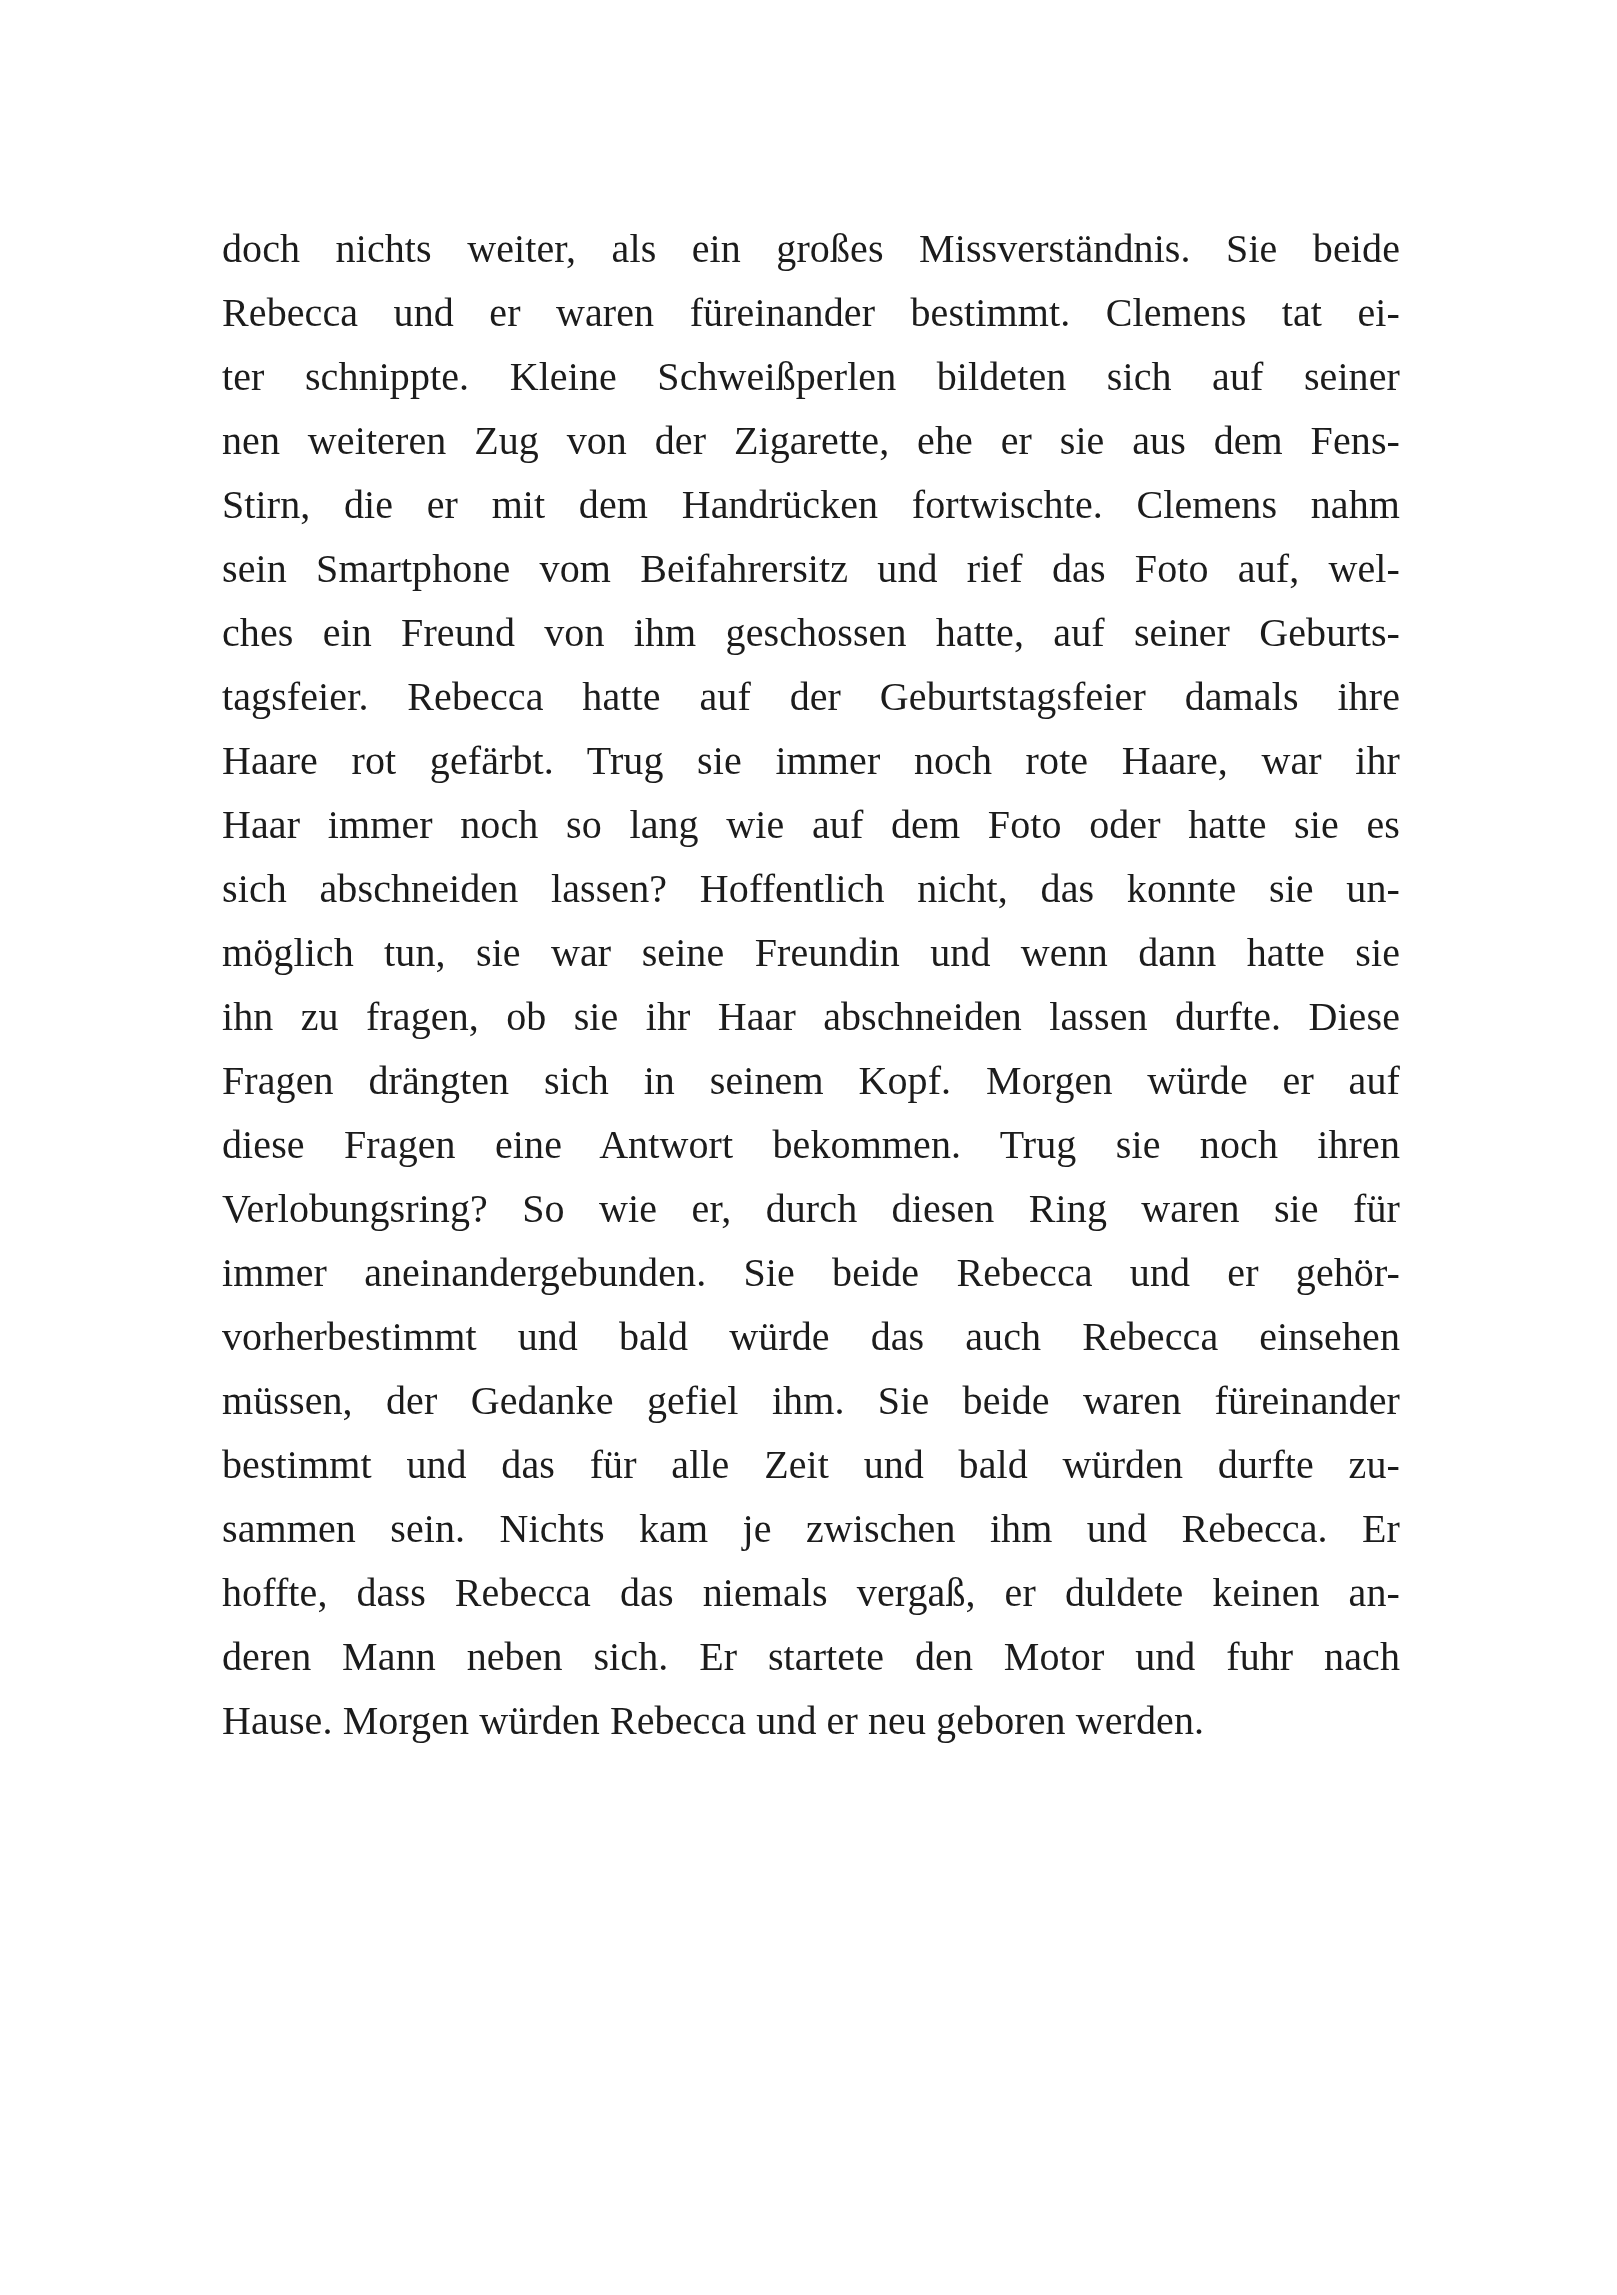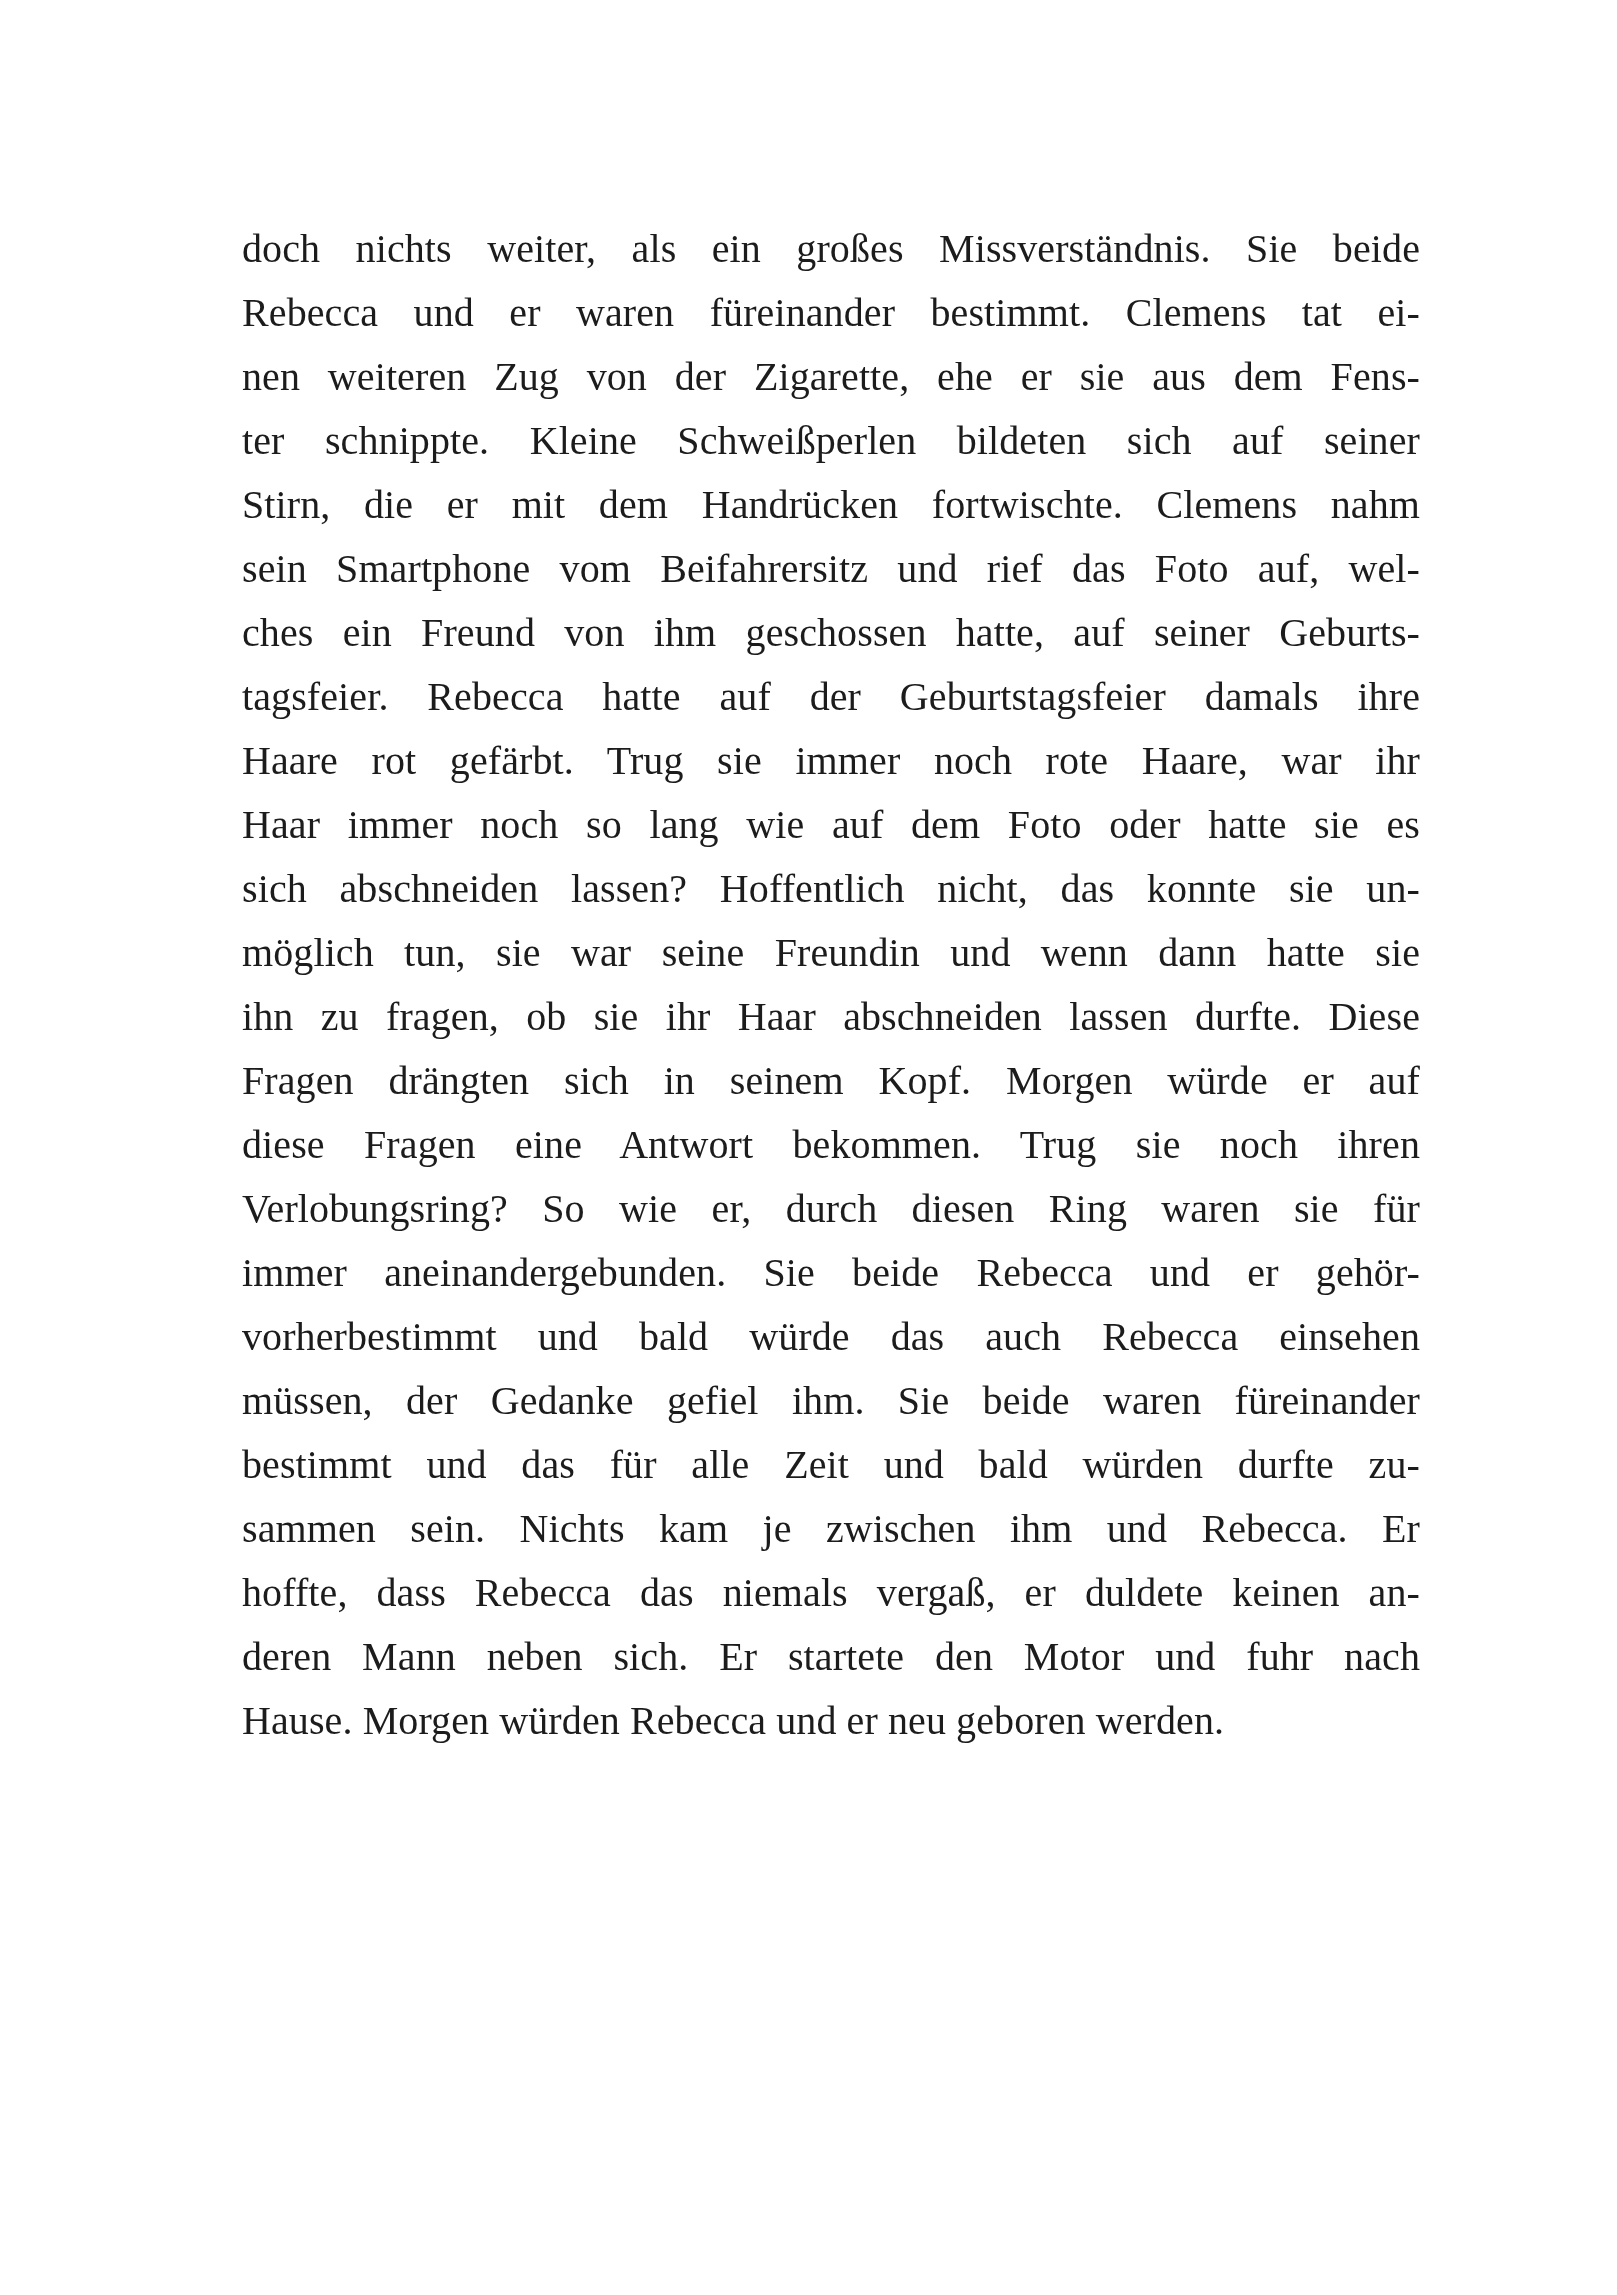--- a/index.html
+++ b/index.html
@@ -37,25 +37,25 @@
   .line.last {
     text-align: right;
     text-align-last: left;
     -moz-text-align-last: left;
   }
 </style>
 </head>
 <body>
 
 <div class="page">
-  <div class="text-block" style="color: rgb(28, 28, 28); margin-left: 20px;">
+  <div class="text-block" style="color: rgb(28, 28, 28);">
       <div class="line">doch nichts weiter, als ein großes Missverständnis. Sie beide</div>
       <div class="line">Rebecca und er waren füreinander bestimmt. Clemens tat ei-</div>
+      <div class="line">ter schnippte. Kleine Schweißperlen bildeten sich auf seiner</div>
       <div class="line">nen weiteren Zug von der Zigarette, ehe er sie aus dem Fens-</div>
-      <div class="line">ter schnippte. Kleine Schweißperlen bildeten sich auf seiner</div>
       <div class="line">Stirn, die er mit dem Handrücken fortwischte. Clemens nahm</div>
       <div class="line">sein Smartphone vom Beifahrersitz und rief das Foto auf, wel-</div>
       <div class="line">ches ein Freund von ihm geschossen hatte, auf seiner Geburts-</div>
       <div class="line">tagsfeier. Rebecca hatte auf der Geburtstagsfeier damals ihre</div>
       <div class="line">Haare rot gefärbt. Trug sie immer noch rote Haare, war ihr</div>
       <div class="line">Haar immer noch so lang wie auf dem Foto oder hatte sie es</div>
       <div class="line">sich abschneiden lassen? Hoffentlich nicht, das konnte sie un-</div>
       <div class="line">möglich tun, sie war seine Freundin und wenn dann hatte sie</div>
       <div class="line">ihn zu fragen, ob sie ihr Haar abschneiden lassen durfte. Diese</div>
       <div class="line">Fragen drängten sich in seinem Kopf. Morgen würde er auf</div>

